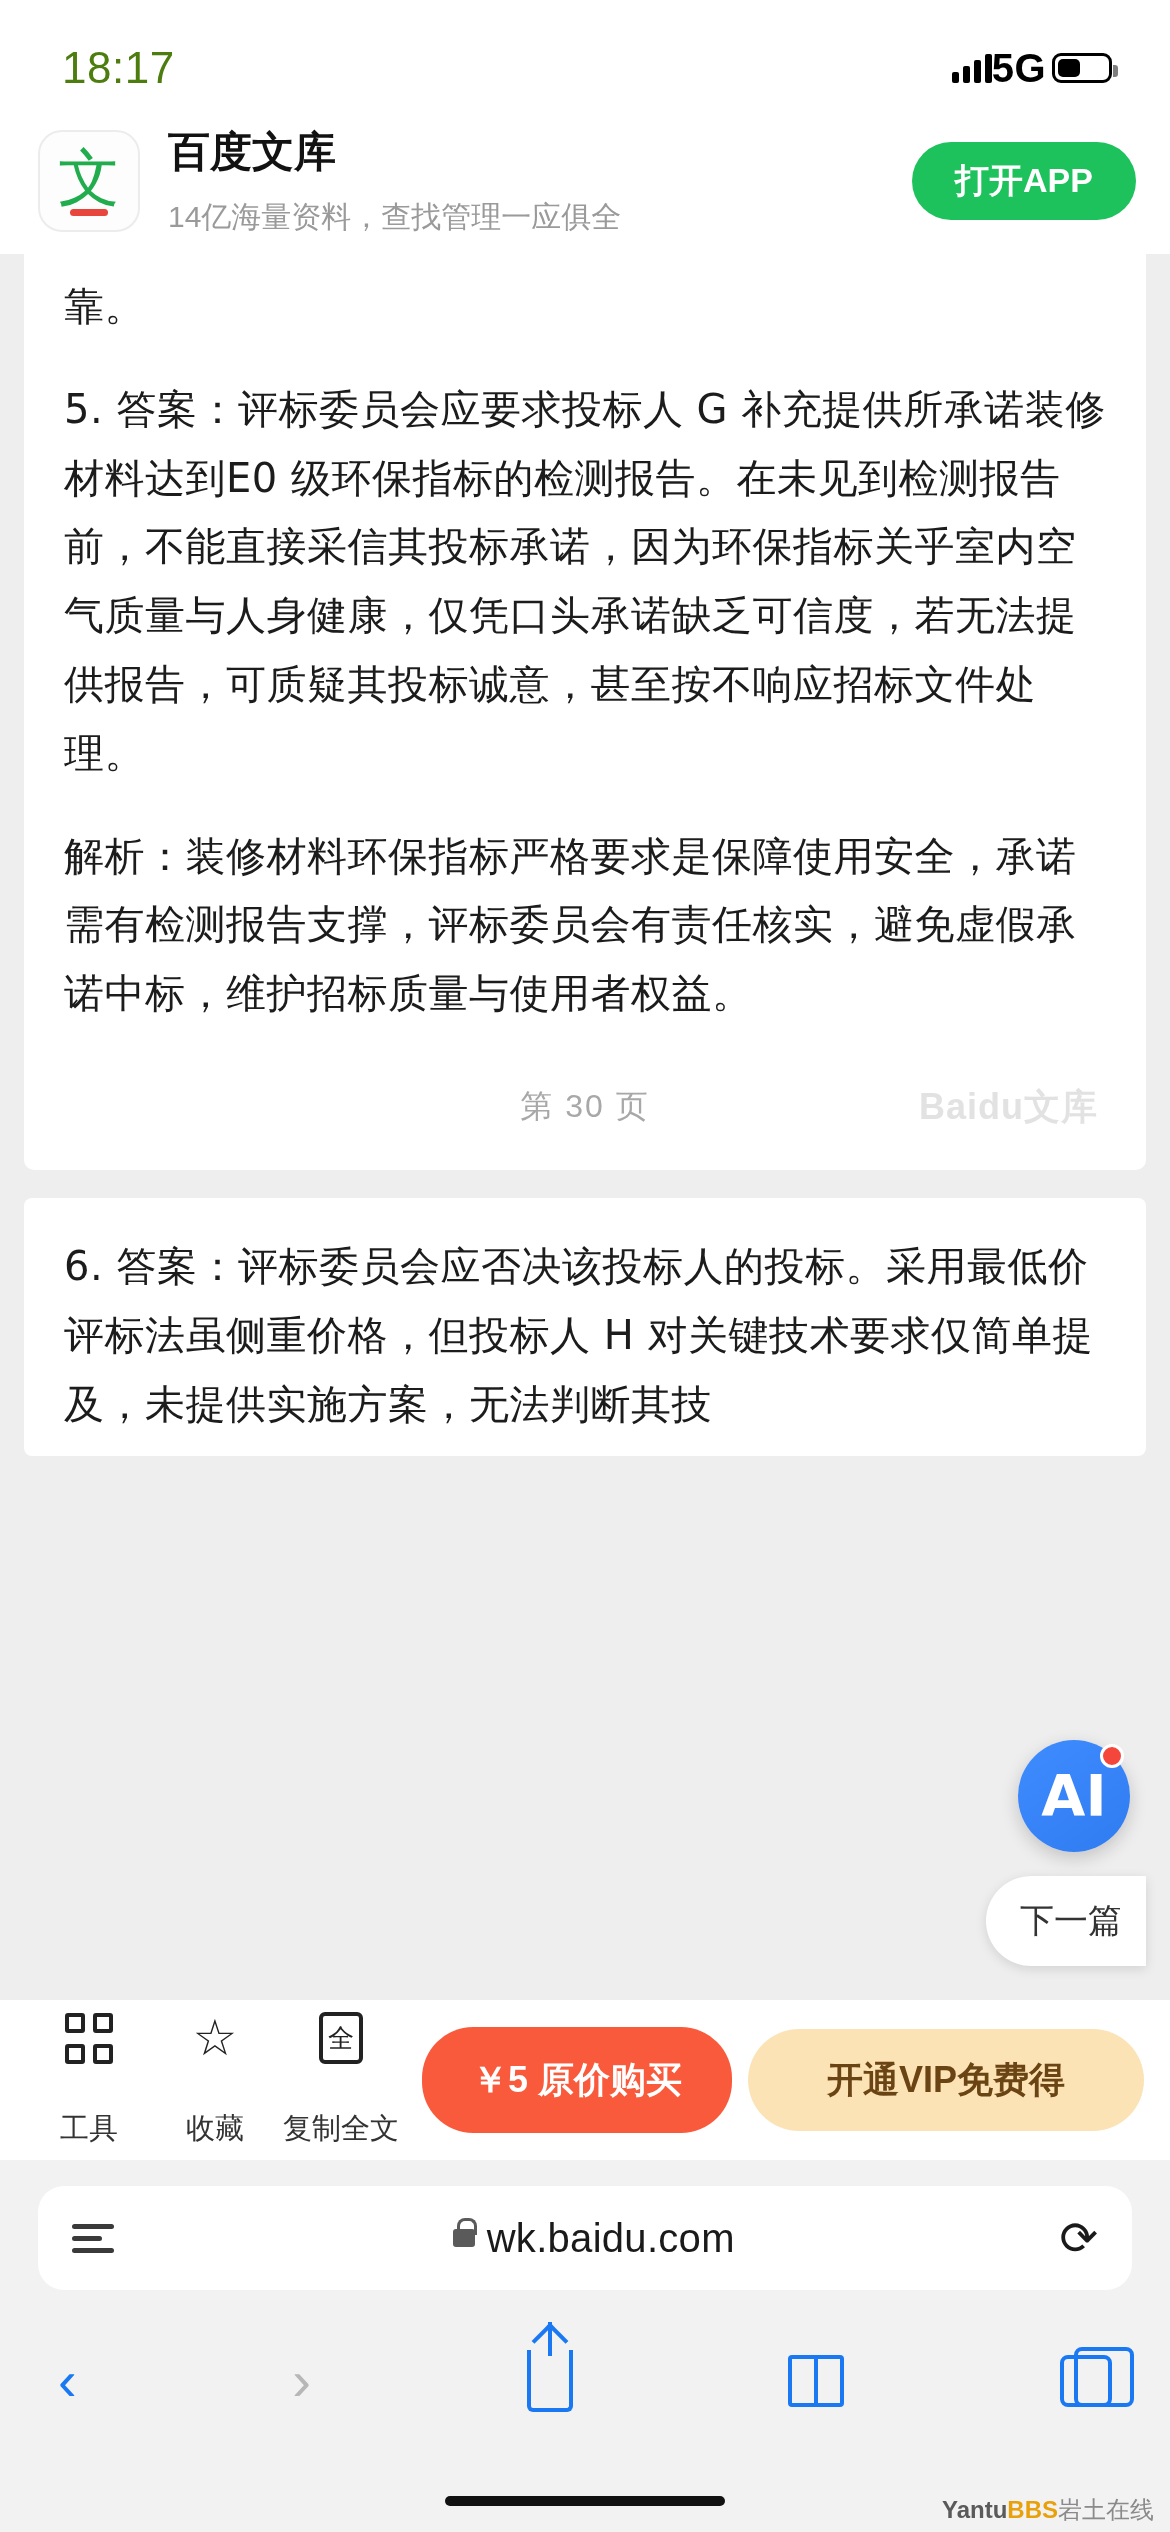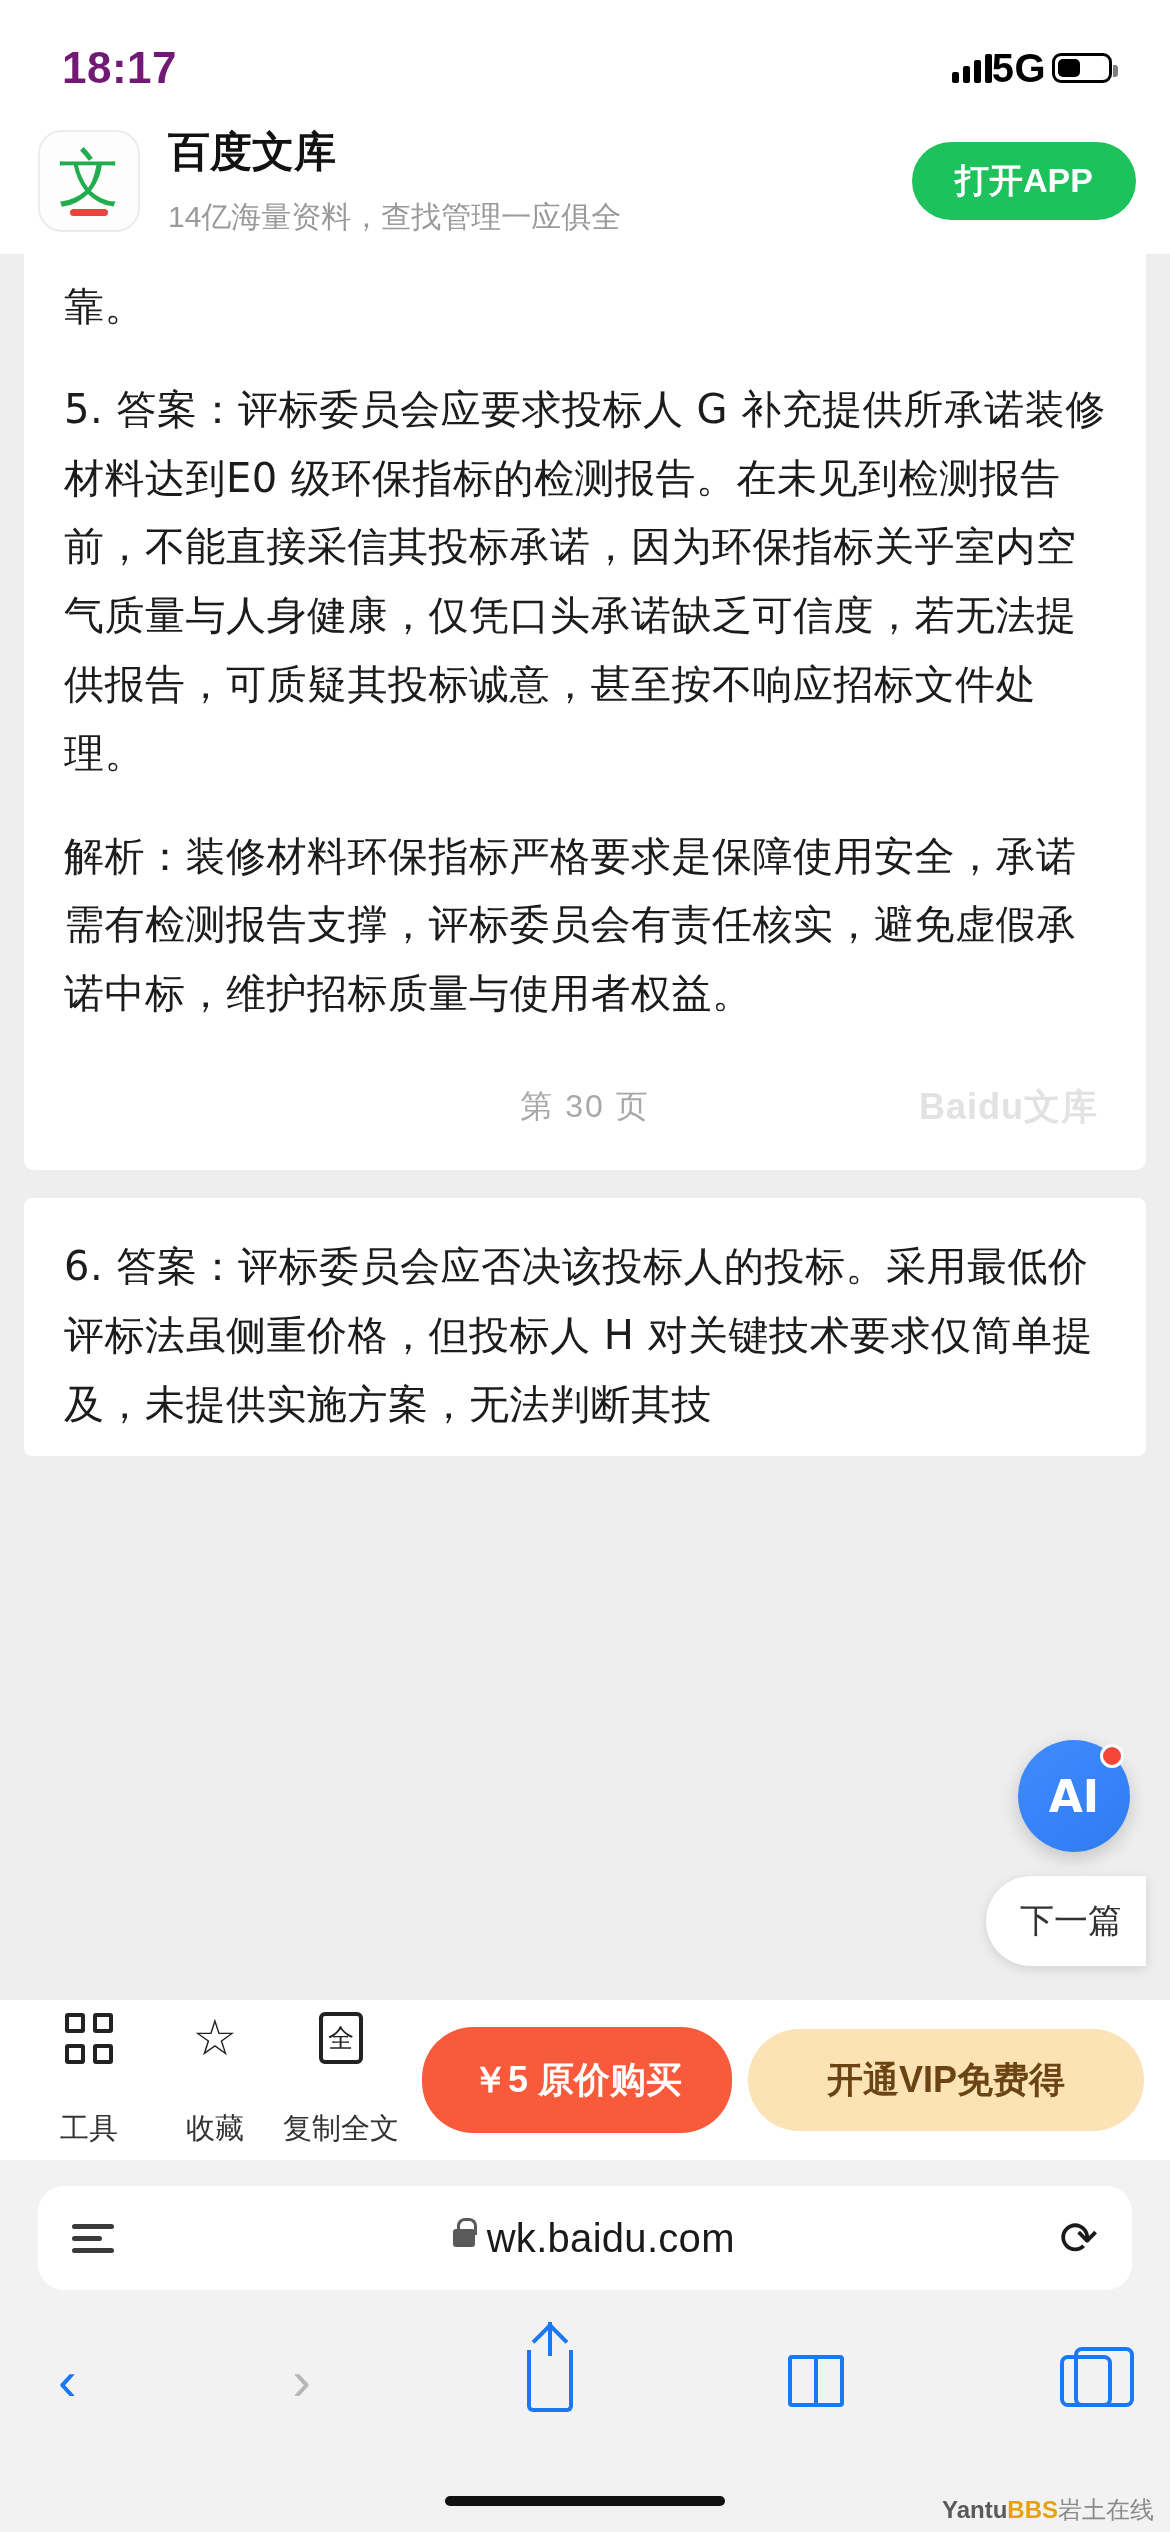--- a/index.html
+++ b/index.html
@@ -24,23 +24,23 @@
     top: 0; left: 0; right: 0;
     height: 108px;
     display: flex;
     align-items: center;
     justify-content: space-between;
     padding: 28px 58px 0 62px;
     background: #ffffff;
   }
   .status-time {
     font-size: 44px;
-    font-weight: 700;
+    font-weight: 400;
     letter-spacing: 0.5px;
-    color: #701a75;
+    color: #4d7c0f;
   }
   .status-right {
     display: flex;
     align-items: center;
   }
   .signal-bars {
     display: flex;
     align-items: flex-end;
     gap: 4px;
     height: 30px;
@@ -220,21 +220,21 @@
     border-radius: 50%;
     background: linear-gradient(145deg,#3f8cff,#2f7bf0);
     display: flex;
     align-items: center;
     justify-content: center;
     box-shadow: 0 6px 18px rgba(0,0,0,.18);
     z-index: 20;
   }
   .ai-bubble .ai-glyph {
     color: #fff;
-    font-size: 44px;
+    font-size: 57px;
     font-weight: 700;
     font-family: "DejaVu Sans", sans-serif;
   }
   .ai-bubble .dot {
     position: absolute;
     top: 4px; right: 6px;
     width: 24px; height: 24px;
     border-radius: 50%;
     background: #f5463b;
     border: 3px solid #fff;

